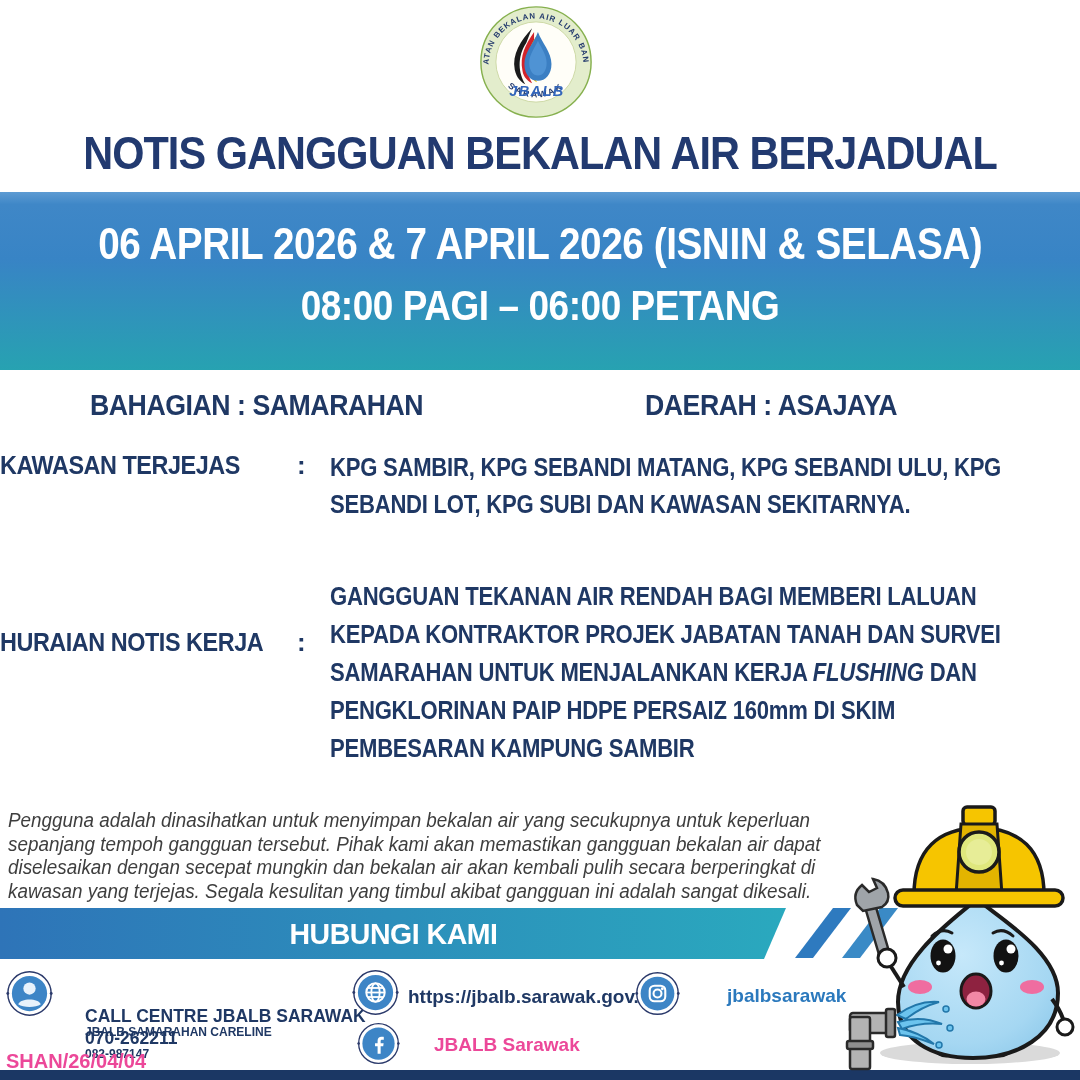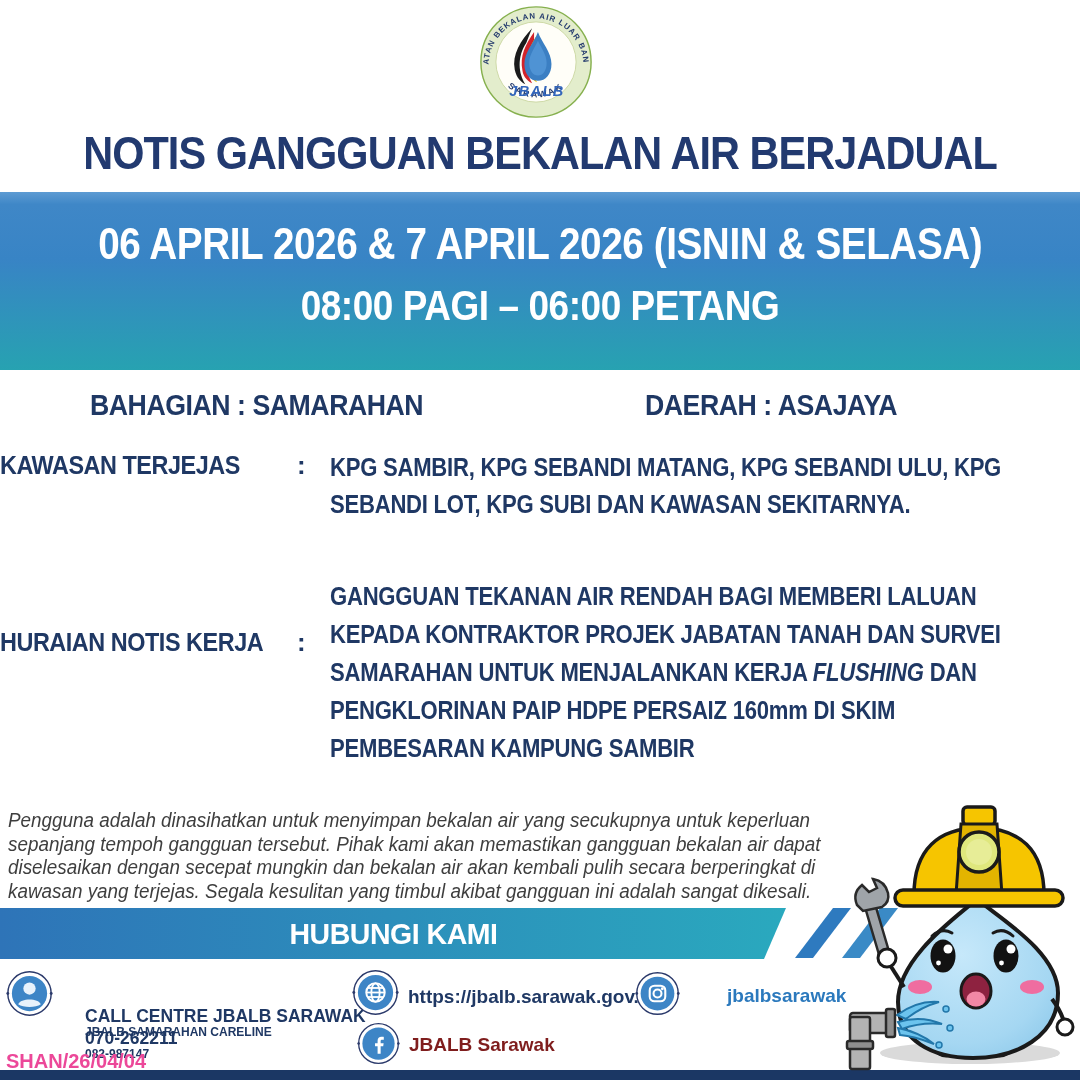--- a/index.html
+++ b/index.html
@@ -80,21 +80,21 @@
   .cicon{position:absolute;}
   .icon-person{left:6px;top:970px;width:47px;height:47px;}
   .icon-globe{left:352px;top:969px;width:47px;height:47px;}
   .icon-insta{left:635px;top:971px;width:45px;height:45px;}
   .icon-fb{left:357px;top:1022px;width:43px;height:43px;}
   .ctext{position:absolute;color:#1F3864;font-weight:800;line-height:22px;white-space:nowrap;}
   .call-block{left:85px;top:963px;font-size:17.5px;margin-top:42px;}
   .care-block{left:85px;top:1021px;font-size:12px;}
   .url-text{left:408px;top:986px;font-size:19px;}
   .insta-text{left:694px;top:985px;font-size:19px;color:#2B79BD;margin-left:33px;}
-  .fb-text{left:409px;top:1034px;font-size:19px;color:#7f1d1d;}
+  .fb-text{left:434px;top:1034px;font-size:19px;color:#ec4899;}
   
   .reference{
     position:absolute;left:6px;top:1050px;font-size:20px;font-weight:800;color:#ec4899;
     white-space:nowrap;
     text-align:center;
   }
   .footer-bar{position:absolute;left:0;bottom:0;width:1080px;height:10px;background:#1B3764;}
   
   .mascot{position:absolute;left:840px;top:795px;width:240px;height:280px;}
 </style>

